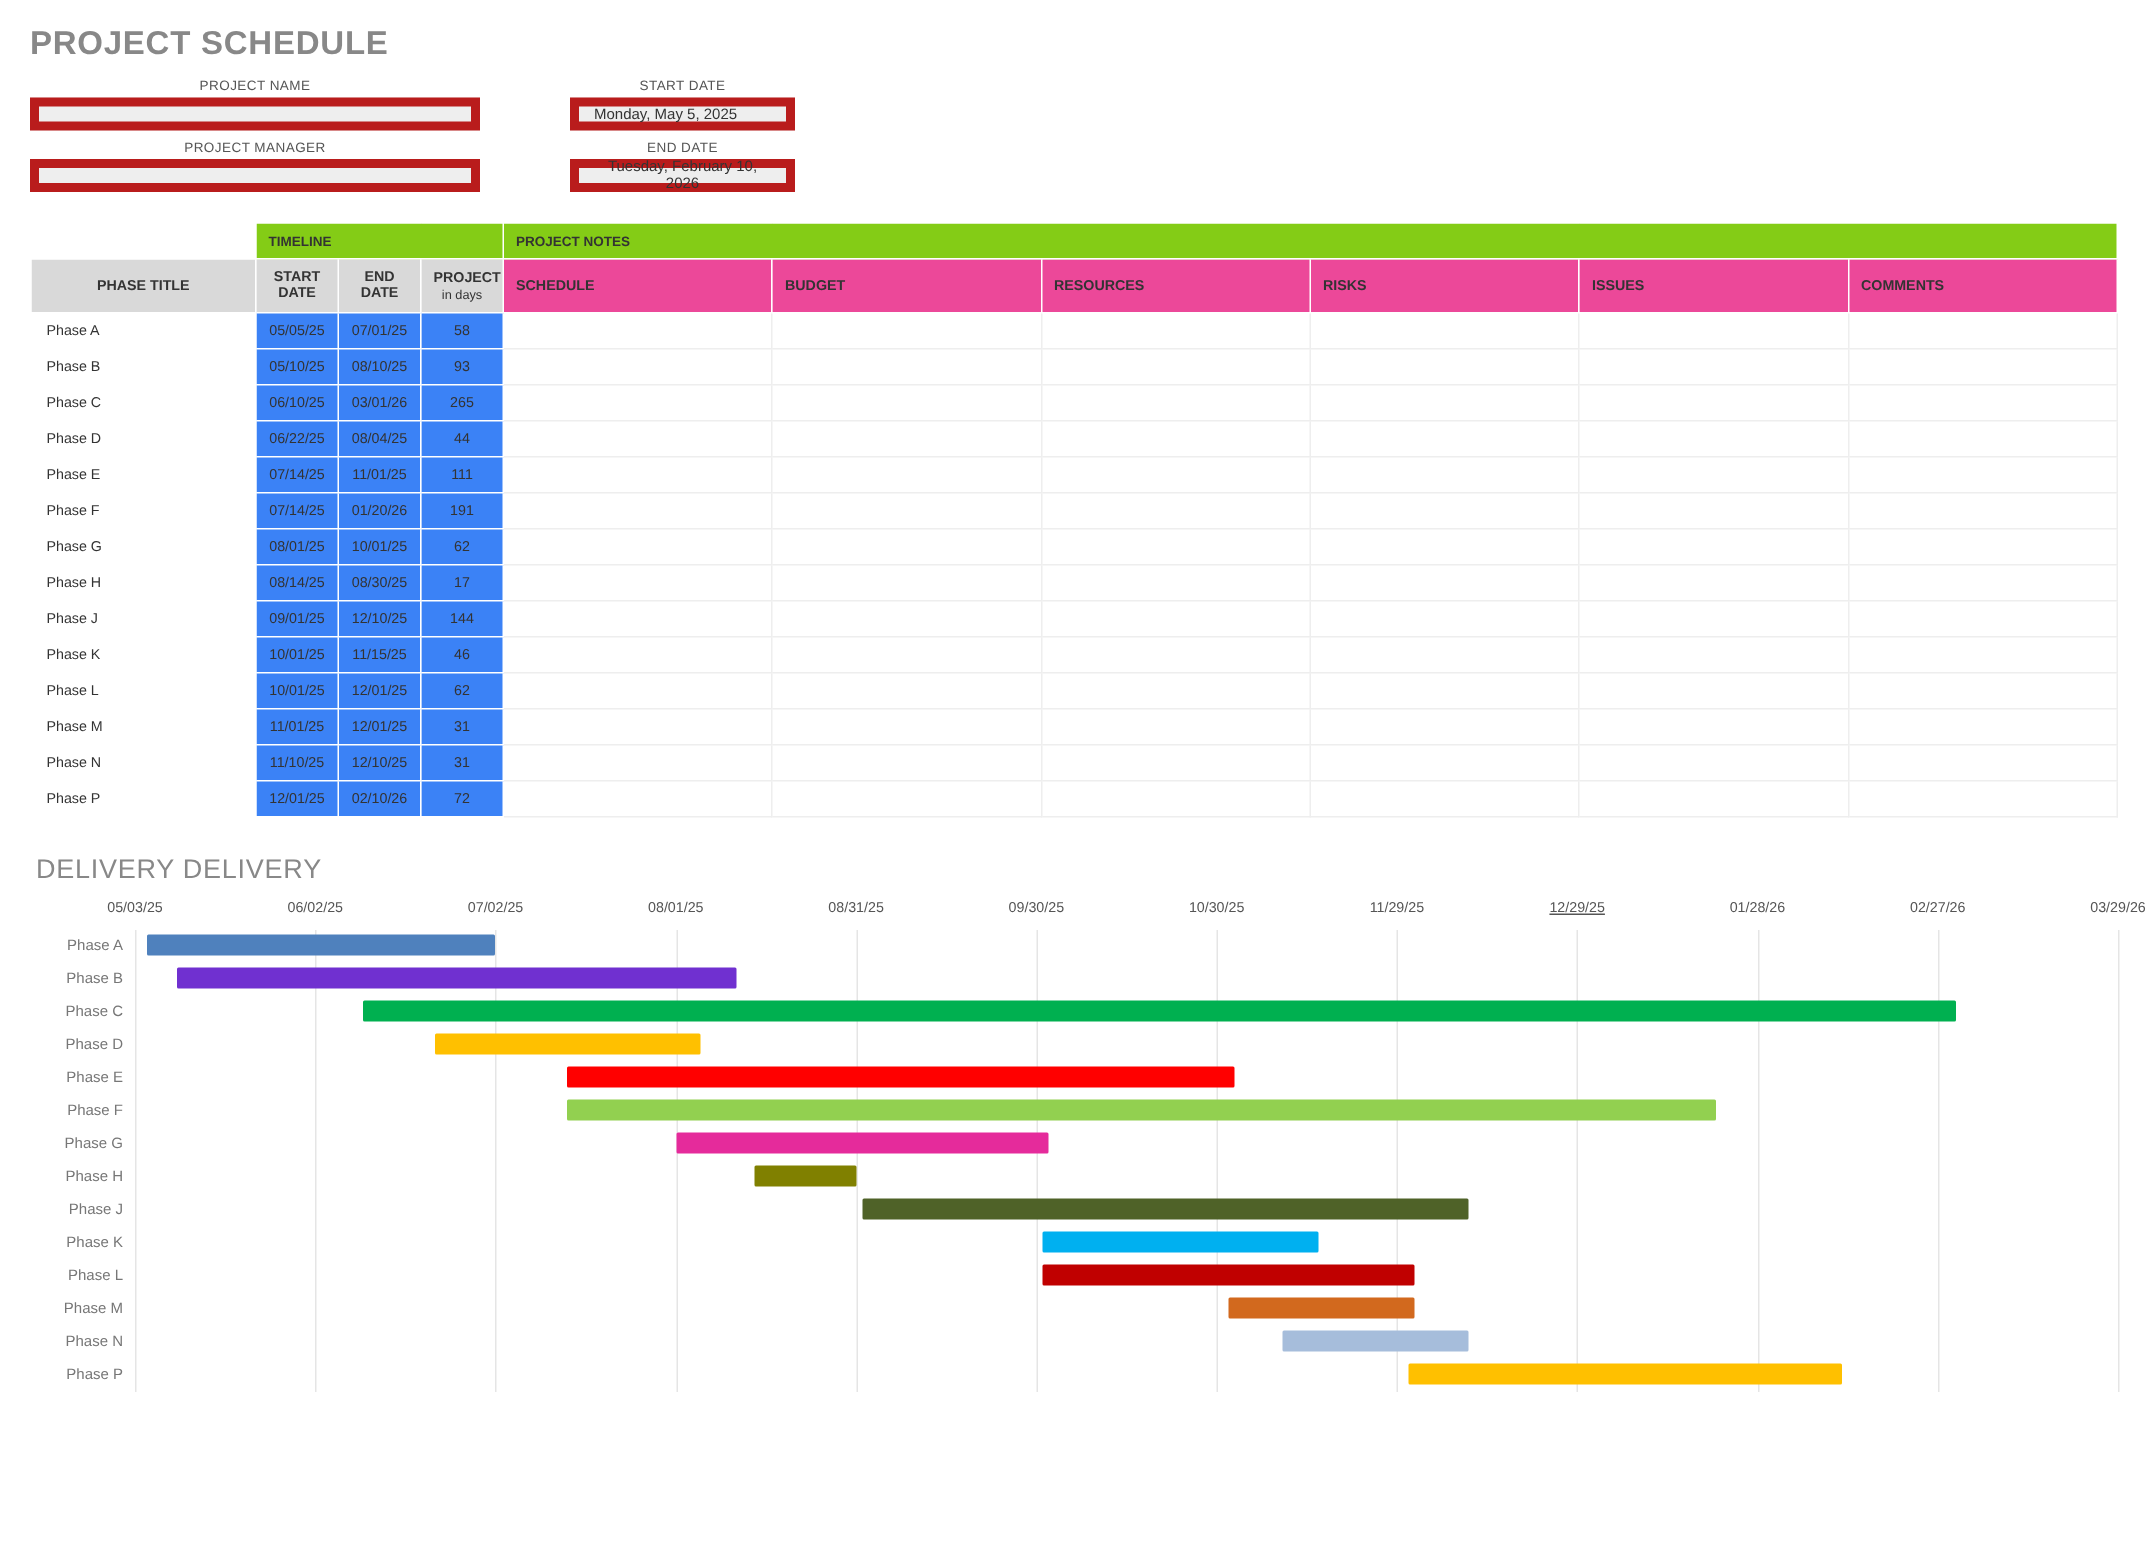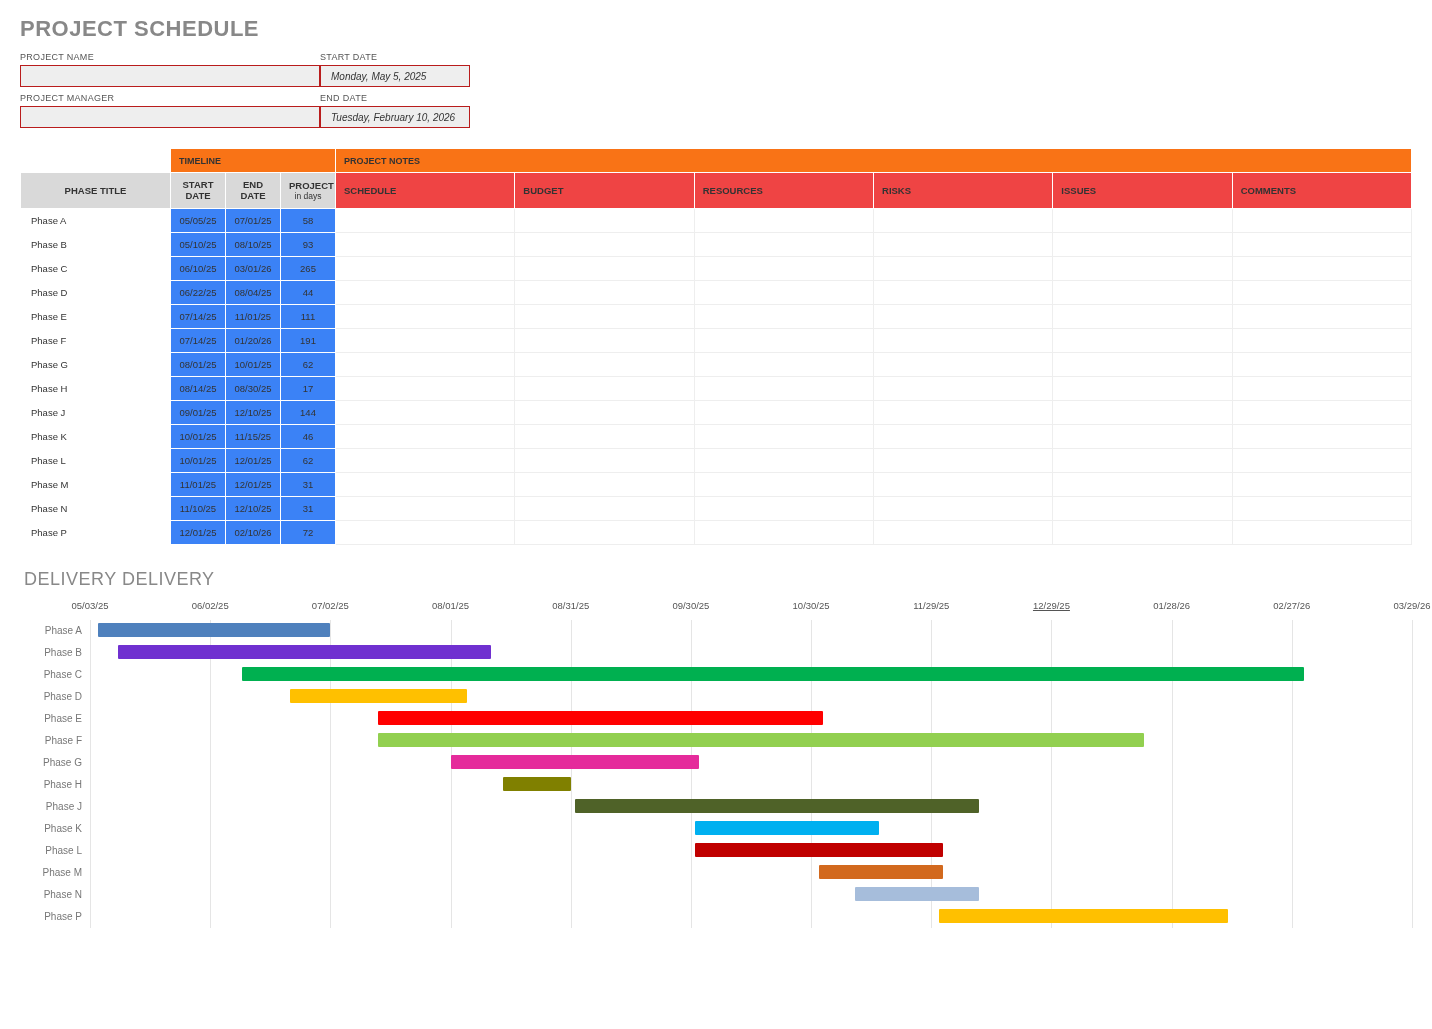--- a/index.html
+++ b/index.html
@@ -11,63 +11,62 @@
     color: #333;
     background: #fff;
   }
   .title {
     font-size: 22px;
     font-weight: bold;
     color: #888;
     margin-bottom: 10px;
     letter-spacing: 0.5px;
   }
-  .meta-row { display: flex; margin-bottom: 6px; }
+  .meta-row { display: flex; gap: 60px; margin-bottom: 6px; text-align: center; }
   .meta-block { display: flex; flex-direction: column; }
   .meta-label { font-size: 9px; color: #555; margin-bottom: 3px; letter-spacing: 0.3px; }
   .meta-box {
-    border: 1px solid #b91c1c;
+    border: 6px solid #b91c1c;
     background: #eee;
     height: 22px;
     display: flex;
     align-items: center;
     padding: 0 10px;
     font-size: 10px;
-    font-style: italic;
   }
   .meta-box.wide { width: 300px; }
   .meta-box.date { width: 150px; }
   .schedule-table {
     margin-top: 20px;
     border-collapse: collapse;
     width: 100%;
     table-layout: fixed;
   }
   .schedule-table th, .schedule-table td {
     border: 1px solid #fff;
     padding: 6px 8px;
     font-size: 9.5px;
     height: 24px;
     text-align: left;
   }
   .group-header th {
-    background: #f97316;
+    background: #84cc16;
     font-weight: bold;
     font-size: 9px;
     padding: 6px 8px;
   }
   .group-header th.blank { background: #fff; border: none; }
   .col-header th {
     background: #d9d9d9;
     font-weight: bold;
     text-align: center;
     vertical-align: middle;
     line-height: 1.2;
   }
-  .col-header th.notes { background: #ef4444; text-align: left; }
+  .col-header th.notes { background: #ec4899; text-align: left; }
   .col-header th .sub { display: block; font-weight: normal; font-size: 8.5px; }
   .schedule-table td.cell-timeline { background: #3b82f6; text-align: center; }
   .schedule-table td.cell-phase { background: #fff; padding-left: 10px; }
   .schedule-table td.cell-notes { background: #fff; border: 1px solid #eee; }
 
   
   .delivery-title {
     font-size: 18px;
     color: #888;
     margin: 24px 0 10px 4px;

